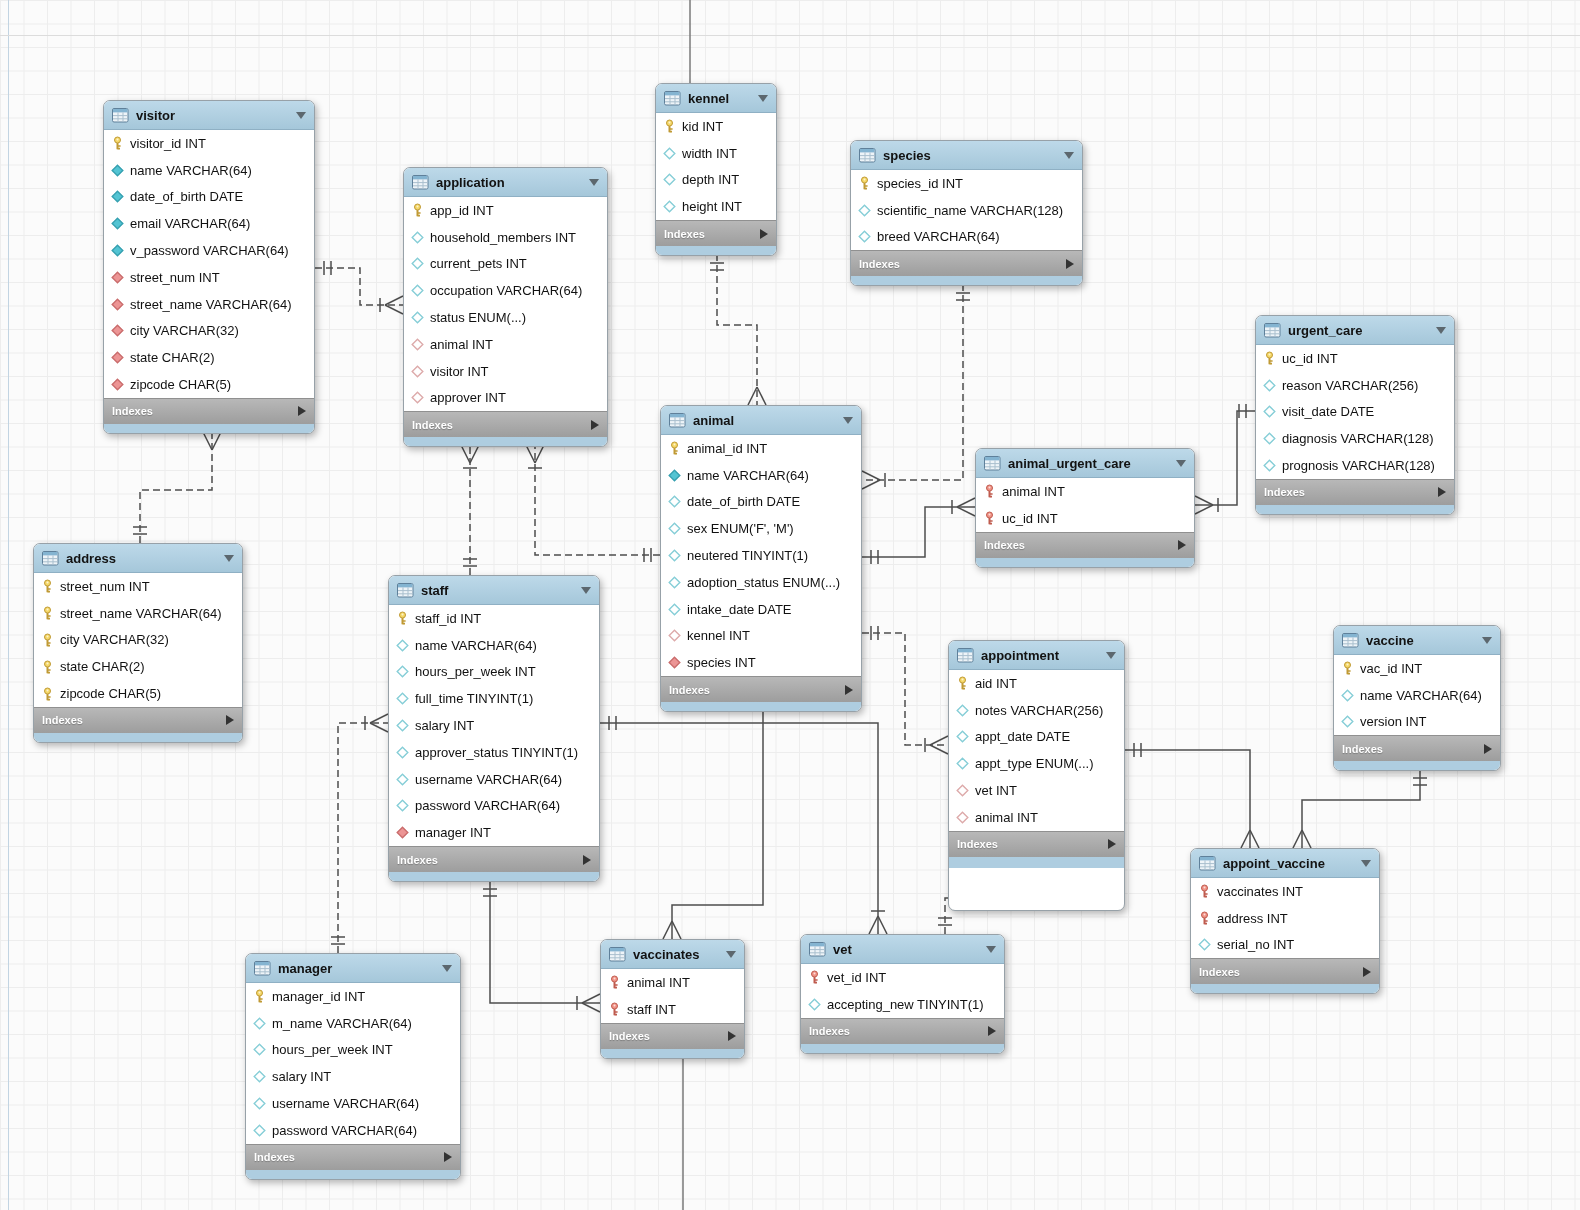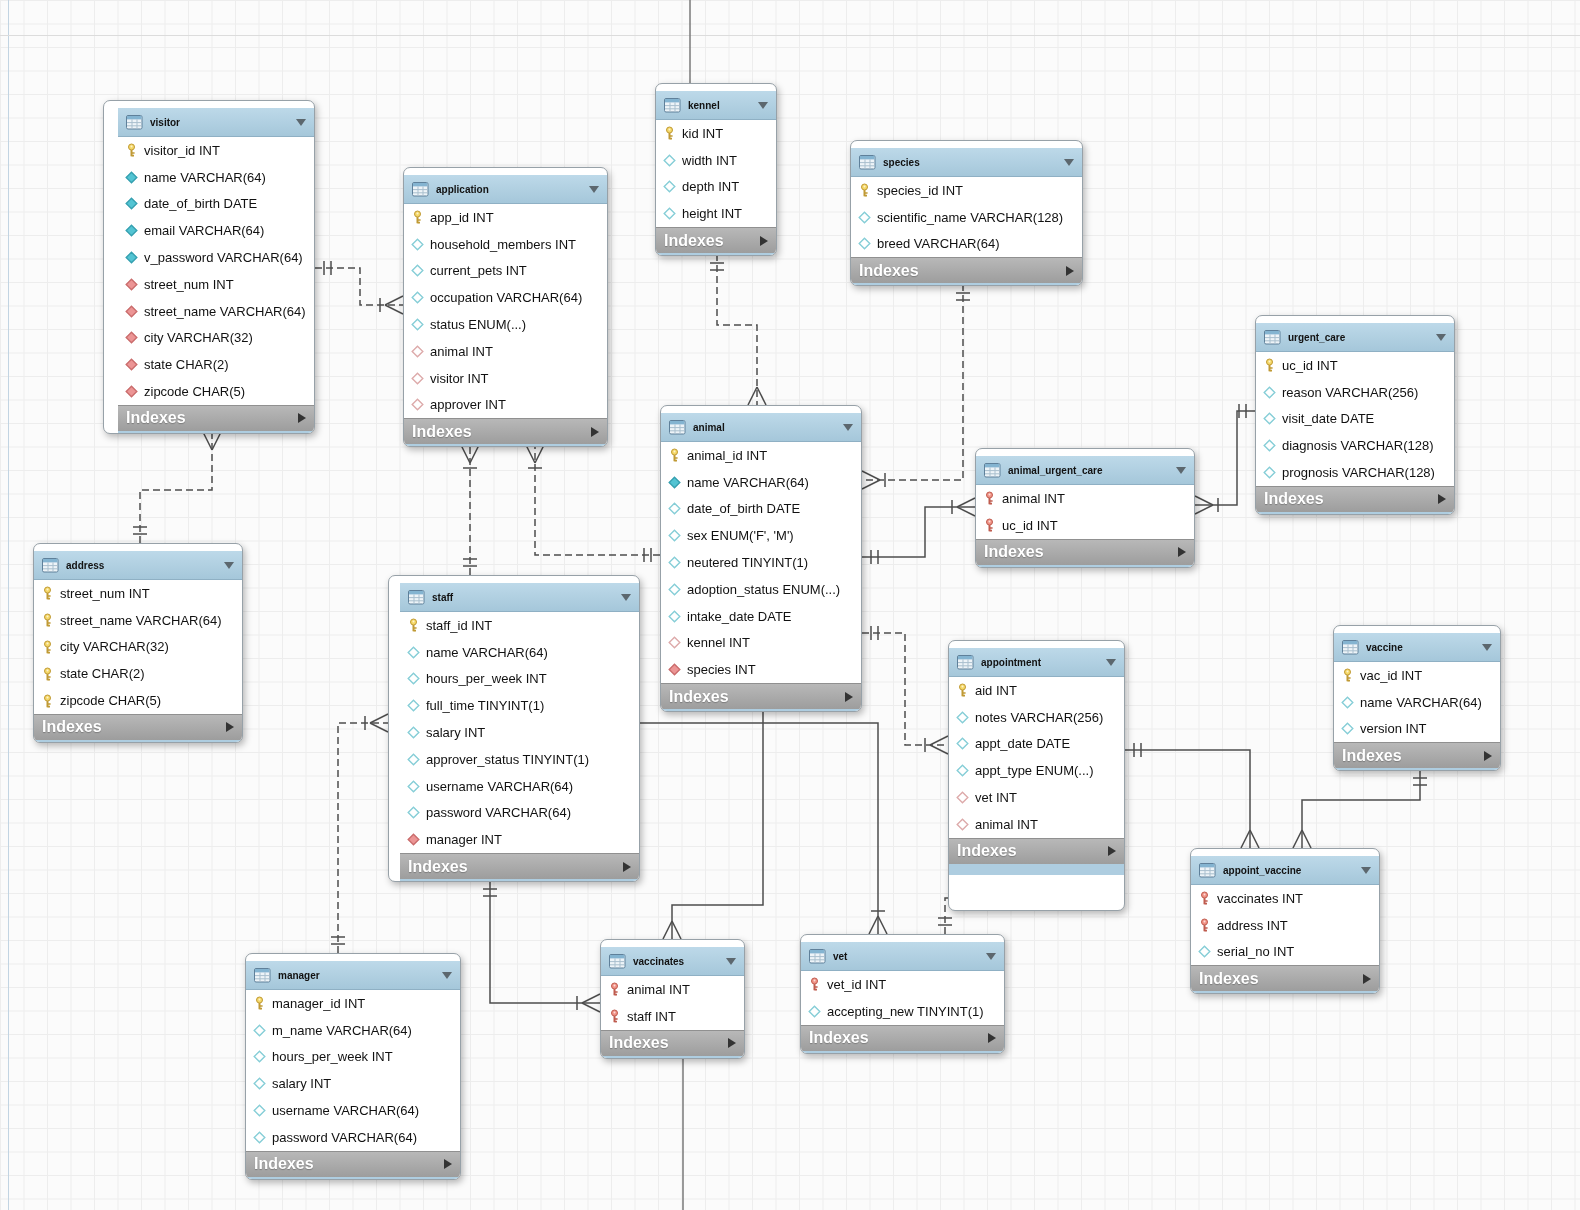--- a/index.html
+++ b/index.html
@@ -15,37 +15,37 @@
   .pb-h{position:absolute;top:35px;left:0;width:100%;height:1px;background:#dcdcdc;}
   #rel-layer{position:absolute;top:0;left:0;z-index:1;pointer-events:none;}
   .tbl{
     position:absolute;z-index:2;border:1px solid #97a1a8;border-radius:7px;
     overflow:hidden;background:#fff;box-shadow:2px 3px 7px rgba(0,0,0,.28);
     box-sizing:border-box;
   }
   .tbl-h{
     display:flex;align-items:center;gap:7px;height:28px;padding:0 8px;
     background:linear-gradient(180deg,#bdd9e9,#a5c7da);
-    border-bottom:1px solid #8fb0c4;font-size:10px;font-weight:bold;color:#121212;margin-top:7px;
+    border-bottom:1px solid #8fb0c4;font-size:13px;font-weight:bold;color:#121212;
   }
   .tbl-h .ticon{display:flex;flex:0 0 auto;}
   .collapse{
     margin-left:auto;width:0;height:0;
     border-left:5.5px solid transparent;border-right:5.5px solid transparent;
     border-top:7px solid #5c676e;
   }
   .row{
     display:flex;align-items:center;gap:6px;height:26.8px;padding:0 6px 0 7px;
     font-size:13px;color:#111;background:#fff;white-space:nowrap;
   }
   .row .cicon{display:flex;flex:0 0 auto;}
   .idx{
     display:flex;align-items:center;height:25px;padding:0 8px;
     background:linear-gradient(180deg,#b8b8b8,#9d9d9d);border-top:1px solid #909090;
-    color:#fff;font-size:16px;font-weight:bold;text-shadow:0 1px 1px rgba(0,0,0,.25);
+    color:#fff;font-size:11px;font-weight:bold;text-shadow:0 1px 1px rgba(0,0,0,.25);
   }
   .idx-arrow{
     margin-left:auto;width:0;height:0;
     border-top:5.5px solid transparent;border-bottom:5.5px solid transparent;
     border-left:8px solid #333;
   }
   .ftr{height:11px;background:#aecde0;}
 </style>
 </head>
 <body>
@@ -170,21 +170,21 @@
       <g>
         <polyline points="1420,769 1420,800 1302,800 1302,848" fill="none" stroke="#4d4d4d" stroke-width="1.5"></polyline>
         <line x1="1413" y1="778" x2="1427" y2="778" stroke="#4d4d4d" stroke-width="1.5"></line>
         <line x1="1413" y1="785" x2="1427" y2="785" stroke="#4d4d4d" stroke-width="1.5"></line>
         <line x1="1302" y1="830" x2="1311" y2="848" stroke="#4d4d4d" stroke-width="1.5"></line>
         <line x1="1302" y1="830" x2="1293" y2="848" stroke="#4d4d4d" stroke-width="1.5"></line>
       </g>
       <polyline points="690,0 690,84" fill="none" stroke="#7a7a7a" stroke-width="1.5"></polyline>
       <polyline points="683,1057 683,1210" fill="none" stroke="#7a7a7a" stroke-width="1.5"></polyline>
     </svg>
-<div class="tbl" style="left: 103px; top: 100px; width: 212px; height: 334px; padding-left: 14px;">
+<div class="tbl" style="left: 103px; top: 100px; width: 212px; height: 334px;">
       <div class="tbl-h">
         <span class="ticon">
           <svg width="17" height="15" viewBox="0 0 17 15">
             <rect x="0.5" y="0.5" width="15.5" height="13.5" rx="1.5" fill="#eef4f8" stroke="#5f809a"></rect>
             <rect x="1" y="1" width="14.5" height="3.4" fill="#84b4d1"></rect>
             <line x1="1" y1="7.6" x2="15.5" y2="7.6" stroke="#a9bfce"></line>
             <line x1="1" y1="10.8" x2="15.5" y2="10.8" stroke="#a9bfce"></line>
             <line x1="6" y1="4.4" x2="6" y2="14" stroke="#a9bfce"></line>
             <line x1="11" y1="4.4" x2="11" y2="14" stroke="#a9bfce"></line>
           </svg>
@@ -758,21 +758,21 @@
           </svg>
         </span>
         <span>zipcode CHAR(5)</span>
       </div>
       <div class="idx">
         <span>Indexes</span>
         <span class="idx-arrow"></span>
       </div>
       <div class="ftr"></div>
     </div>
-    <div class="tbl" style="left: 388px; top: 575px; width: 252px; height: 307.2px; padding-left: 11px;">
+    <div class="tbl" style="left: 388px; top: 575px; width: 212px; height: 307.2px;">
       <div class="tbl-h">
         <span class="ticon">
           <svg width="17" height="15" viewBox="0 0 17 15">
             <rect x="0.5" y="0.5" width="15.5" height="13.5" rx="1.5" fill="#eef4f8" stroke="#5f809a"></rect>
             <rect x="1" y="1" width="14.5" height="3.4" fill="#84b4d1"></rect>
             <line x1="1" y1="7.6" x2="15.5" y2="7.6" stroke="#a9bfce"></line>
             <line x1="1" y1="10.8" x2="15.5" y2="10.8" stroke="#a9bfce"></line>
             <line x1="6" y1="4.4" x2="6" y2="14" stroke="#a9bfce"></line>
             <line x1="11" y1="4.4" x2="11" y2="14" stroke="#a9bfce"></line>
           </svg>

